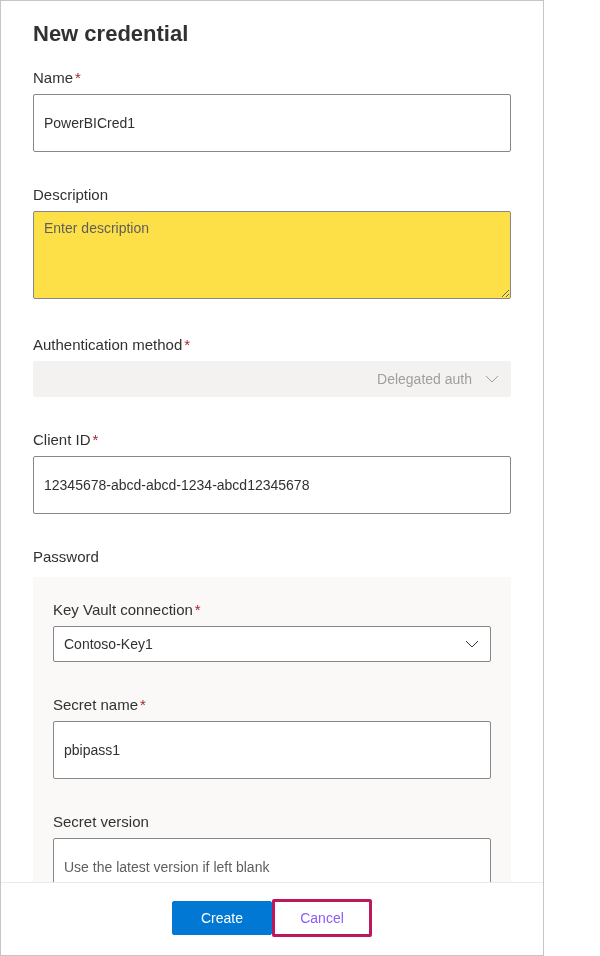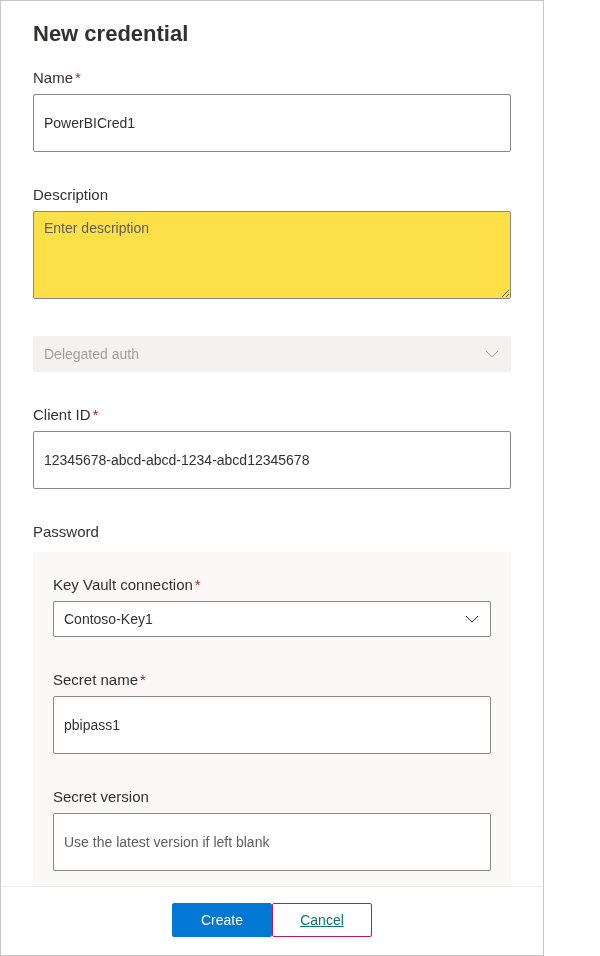--- a/index.html
+++ b/index.html
@@ -90,20 +90,21 @@
       background: #fff;
       cursor: pointer;
       text-align: left;
       outline: none;
     }
     .select-input.disabled {
       background: #f3f2f1;
       color: #a19f9d;
       border-color: #f3f2f1;
       cursor: default;
+      text-align: right;
     }
     .chevron {
       position: absolute;
       right: 12px;
       top: 50%;
       transform: translateY(-50%);
       pointer-events: none;
     }
     .chevron svg {
       display: block;
@@ -135,23 +136,22 @@
       min-width: 100px;
       outline: none;
     }
     .btn-primary {
       background: #0078d4;
       color: #fff;
       border: 1px solid #0078d4;
     }
     .btn-secondary {
       background: #fff;
-      color: #0f766e;
-      border: 1px solid #be185d;
-      text-decoration: underline;
+      color: #8b5cf6;
+      border: 3px solid #be185d;
     }
   </style>
 </head>
 <body>
 
 <div class="container">
   <div class="content">
     <h1 class="title">New credential</h1>
 
     <div class="field-group">
@@ -160,20 +160,23 @@
       </label>
       <input type="text" class="text-input" value="PowerBICred1" style="">
     </div>
 
     <div class="field-group">
       <label class="field-label">Description</label>
       <textarea class="textarea-input" placeholder="Enter description" style=""></textarea>
     </div>
 
     <div class="field-group">
+      <label class="field-label">
+        <span>Authentication method</span><span class="required">*</span>
+      </label>
       <div class="select-wrapper">
         <button class="select-input disabled" disabled="">Delegated auth</button>
         <span class="chevron">
           <svg width="14" height="8" viewBox="0 0 14 8">
               <path d="M1 1 L7 7 L13 1" stroke="#a19f9d" stroke-width="1" fill="none"></path>
             </svg>
         </span>
       </div>
     </div>
 

